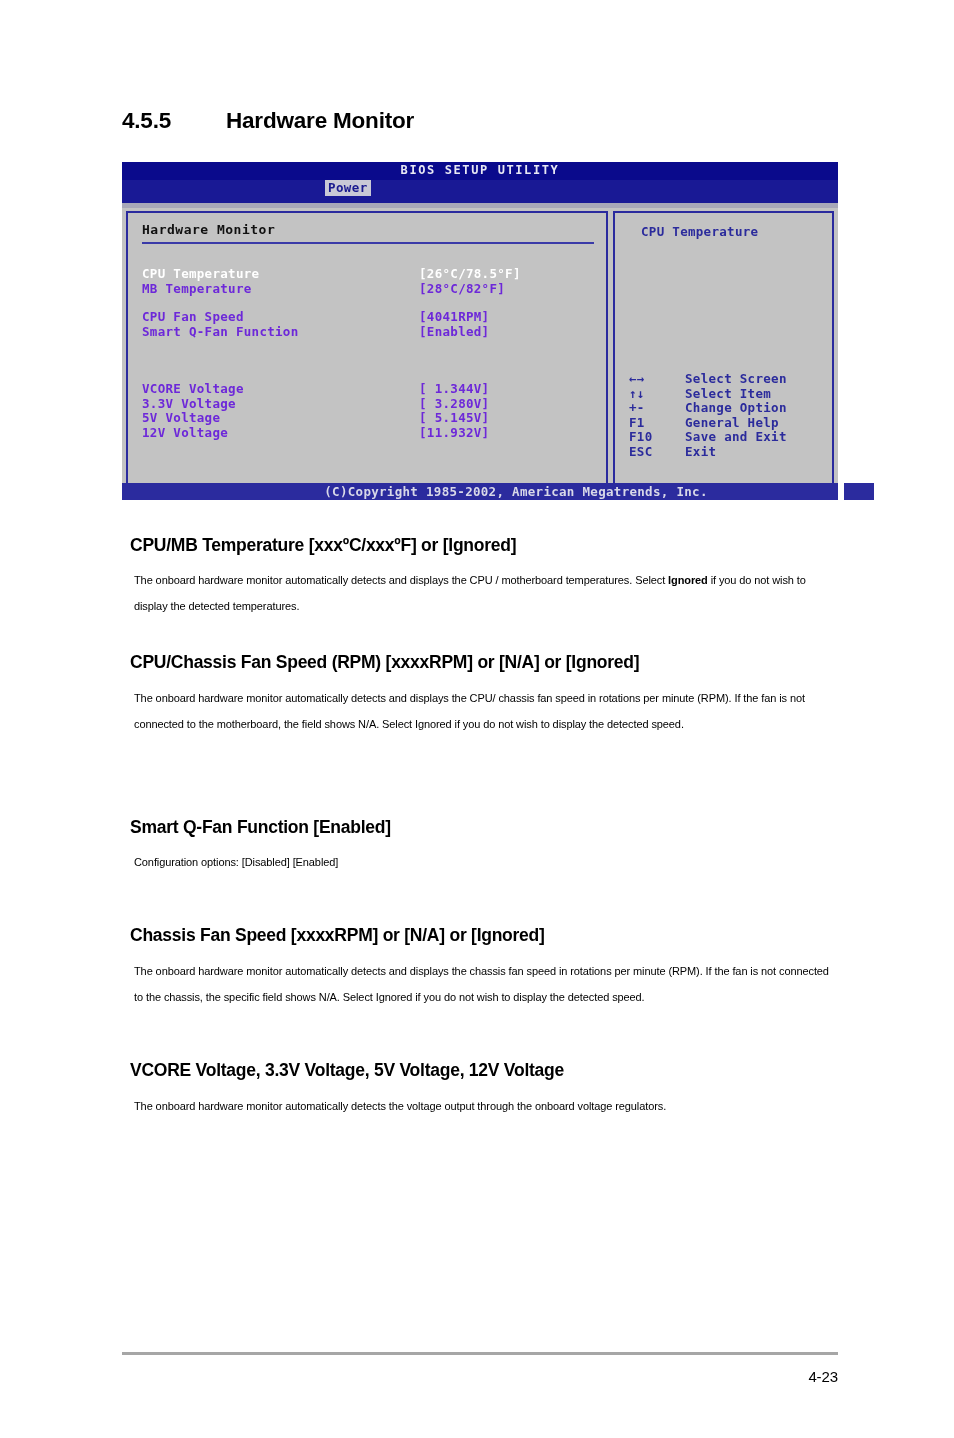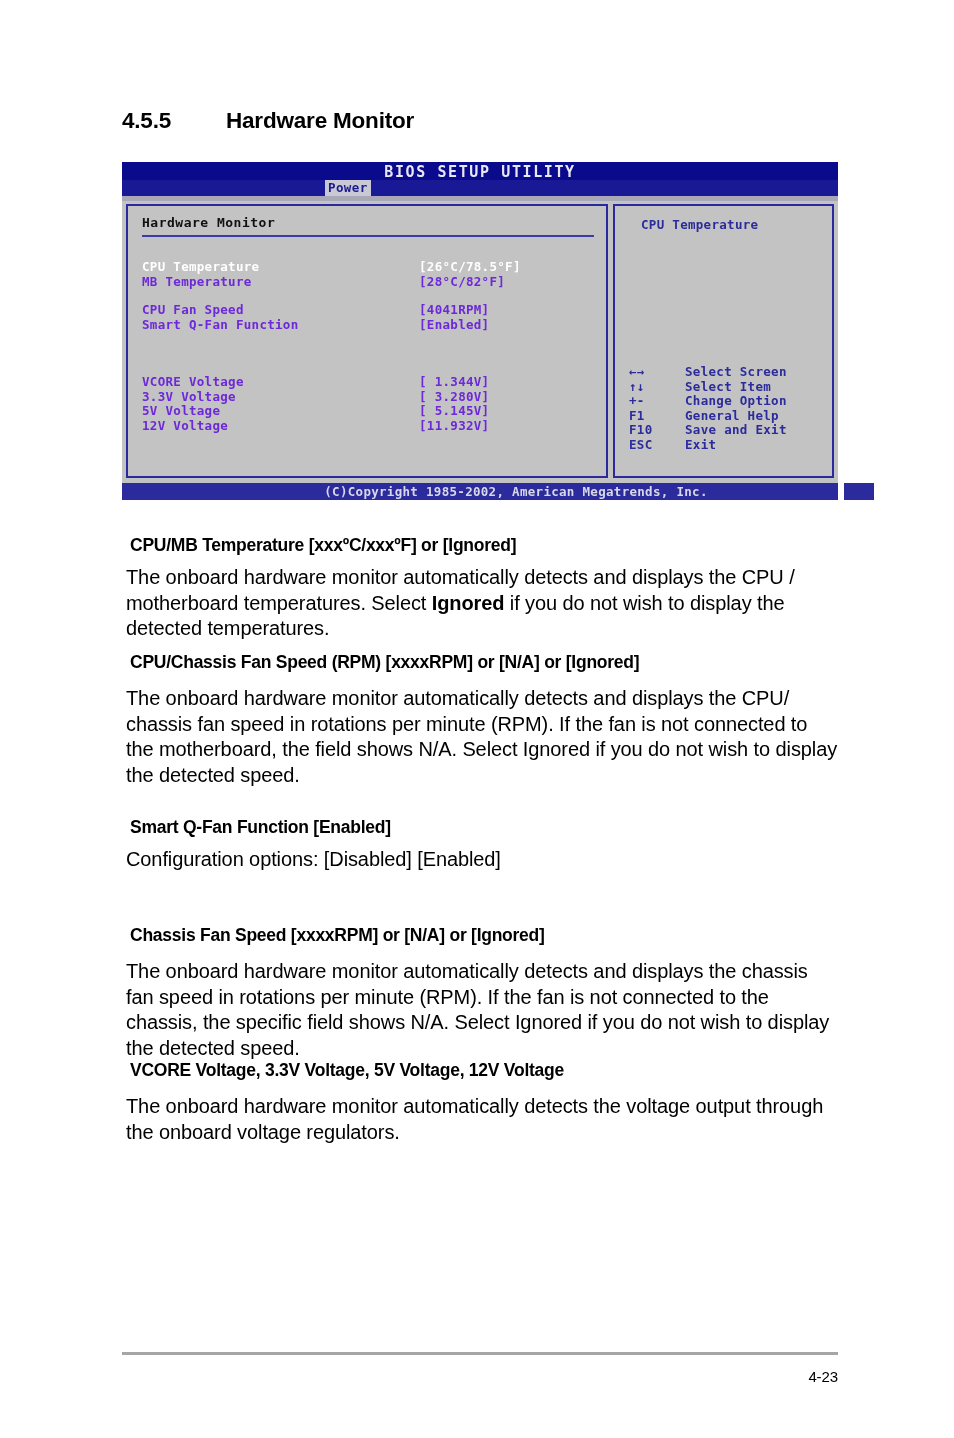--- a/index.html
+++ b/index.html
@@ -43,27 +43,27 @@
   .bios-titlebar {
     position: relative;
     height: 18px;
     background: #0a0a8c;
   }
   .bios-title {
     position: absolute;
     left: 0; right: 0; top: 1px;
     text-align: center;
     color: #e8e8f4;
-    font-size: 15px;
+    font-size: 12px;
     font-weight: bold;
     letter-spacing: 1.6px;
   }
   .bios-tabbar {
     position: relative;
-    height: 16px;
+    height: 23px;
     background: #191995;
   }
   .bios-tab {
     position: absolute;
     left: 203px;
     top: 0px;
     height: 16px;
     line-height: 16px;
     padding: 0 3px;
     background: #c9c9d6;
@@ -179,23 +179,23 @@
   
   .prose { position: absolute; left: 122px; width: 720px; }
   h3.sub {
     font-size: 17.5px;
     font-weight: bold;
     margin: 0 0 9px 8px;
     letter-spacing: -0.25px;
     line-height: 22px;
   }
   p.body {
-    font-size: 20px;
+    font-size: 11px;
     line-height: 25.5px;
-    margin: 4px;
+    margin: 12px;
     letter-spacing: -0.1px;
   }
   p.body b { font-weight: bold; }
 
   
   .page-rule {
     position: absolute;
     left: 122px;
     top: 1352px;
     width: 716px;

